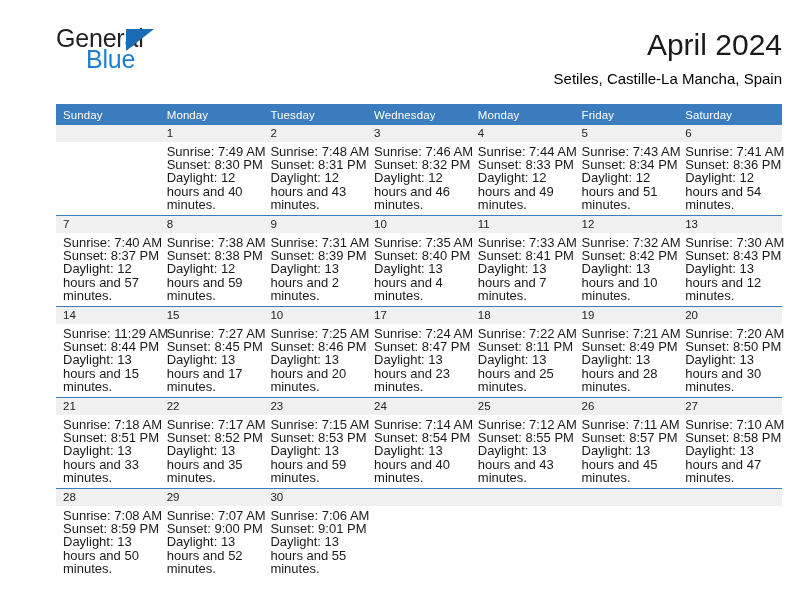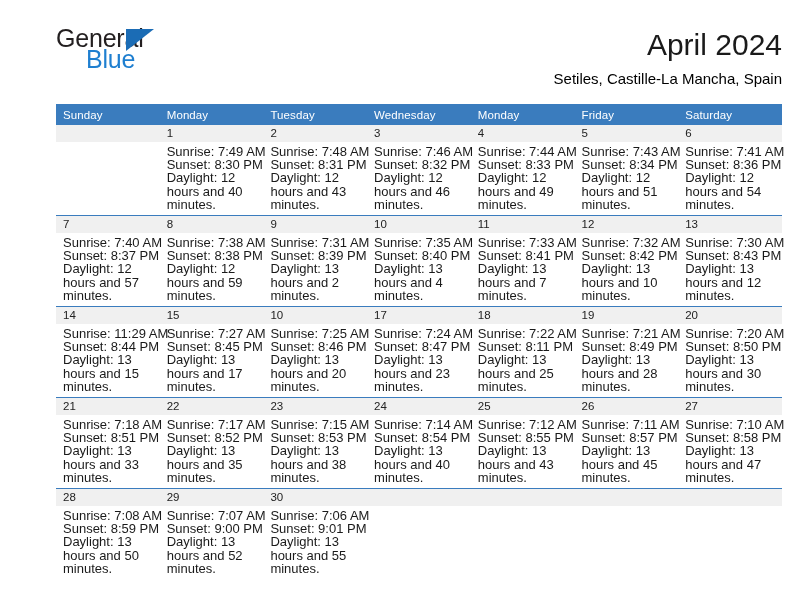--- a/index.html
+++ b/index.html
@@ -426,21 +426,21 @@
                   <div class="daylight">Daylight: 13 hours and 35 minutes.</div>
                 </div>
               </div>
             </td>
             <td>
               <div class="cell">
                 <div class="daynum">23</div>
                 <div class="info">
                   <div>Sunrise: 7:15 AM</div>
                   <div>Sunset: 8:53 PM</div>
-                  <div class="daylight">Daylight: 13 hours and 38 minutes.</div>
+                  <div class="daylight">Daylight: 13 hours and 59 minutes.</div>
                 </div>
               </div>
             </td>
             <td>
               <div class="cell">
                 <div class="daynum">24</div>
                 <div class="info">
                   <div>Sunrise: 7:14 AM</div>
                   <div>Sunset: 8:54 PM</div>
                   <div class="daylight">Daylight: 13 hours and 40 minutes.</div>

